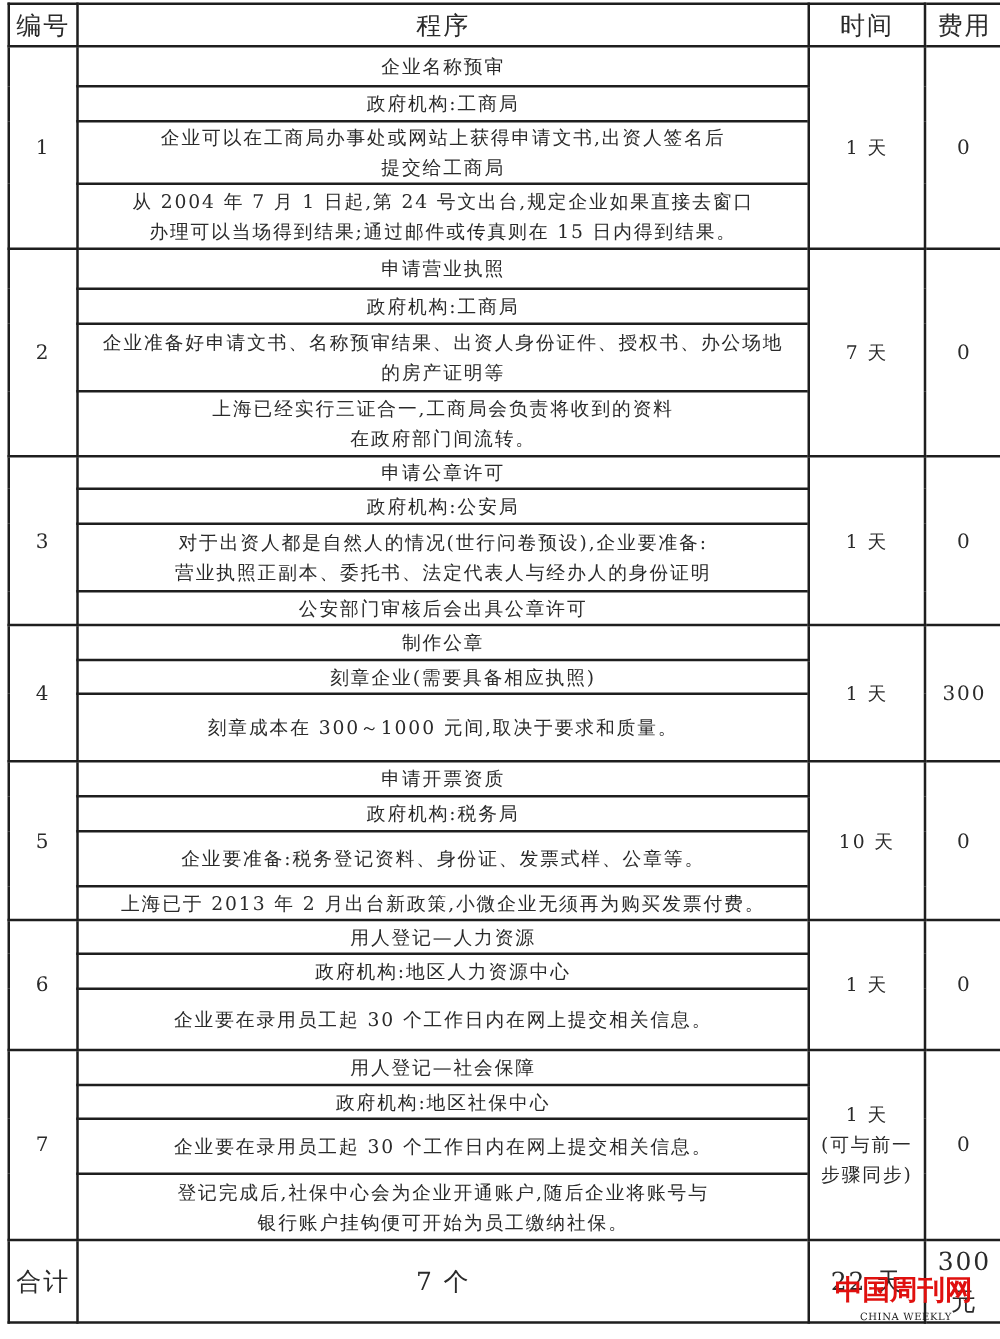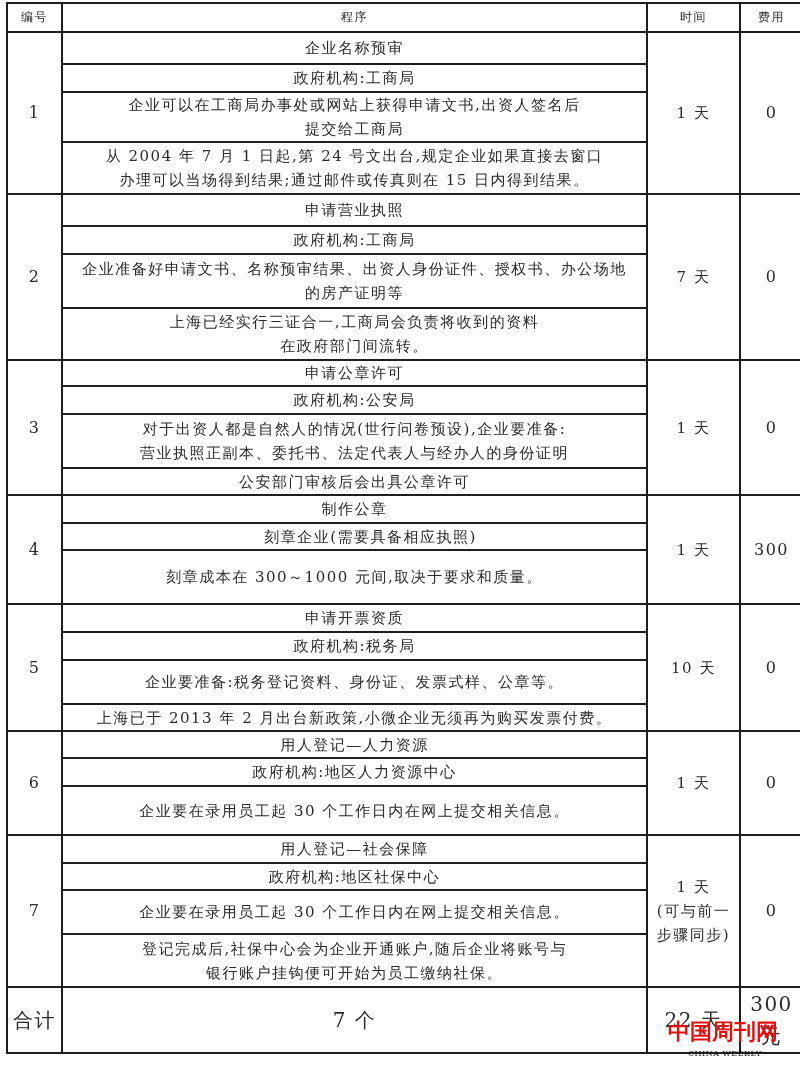--- a/index.html
+++ b/index.html
@@ -17,21 +17,21 @@
   }
   table.main td, table.main th {
     border: 2px solid #1e1e1e;
     padding: 0;
     text-align: center;
     vertical-align: middle;
     font-weight: normal;
     line-height: 1.6;
     letter-spacing: 1.5px;
   }
-  th { height: 27px; font-size: 12px; }
+  th { height: 27px; font-size: 20px; }
   col.c-no { width: 55px; }
   col.c-proc { width: 585px; }
   col.c-time { width: 93px; }
   col.c-fee { width: 63px; }
   td.sub { padding: 2px 6px; }
   td.num { font-size: 16px; }
   .total td { height: 27px; font-size: 20px; }
   .watermark {
     position: absolute; left: 668px; top: 1017px;
     color: #e0100e; font-size: 22px; font-weight: bold;

